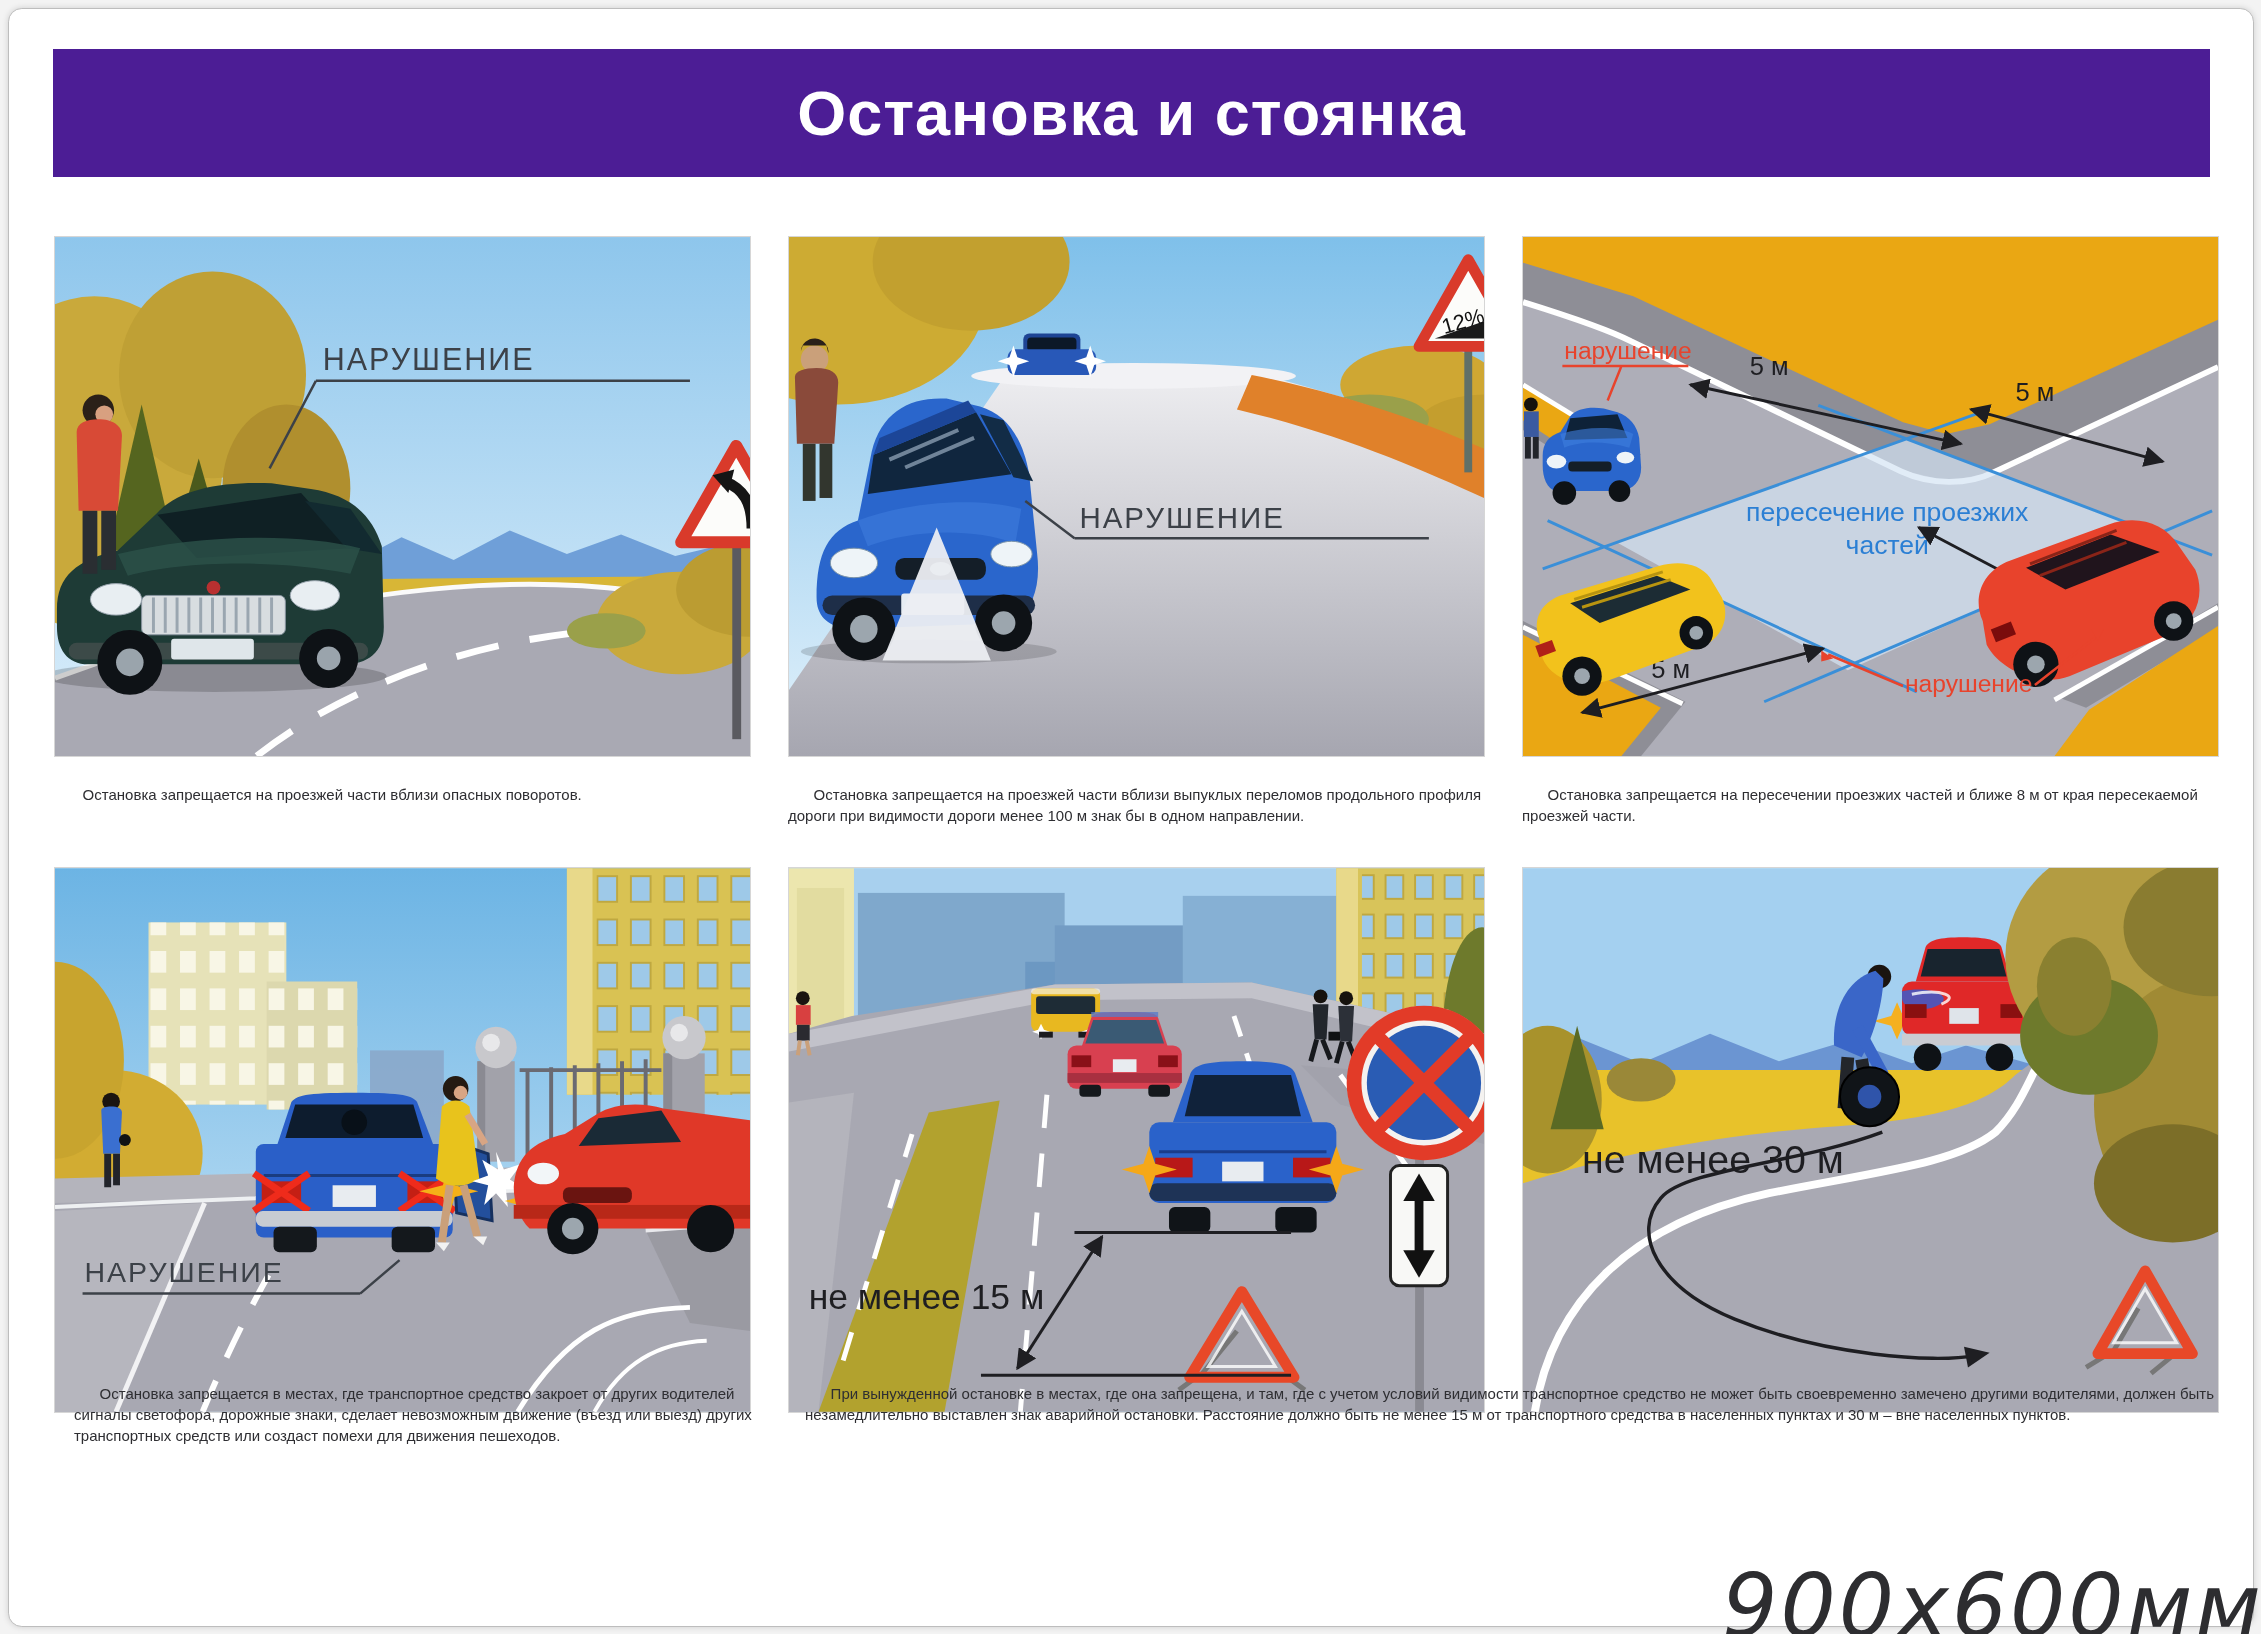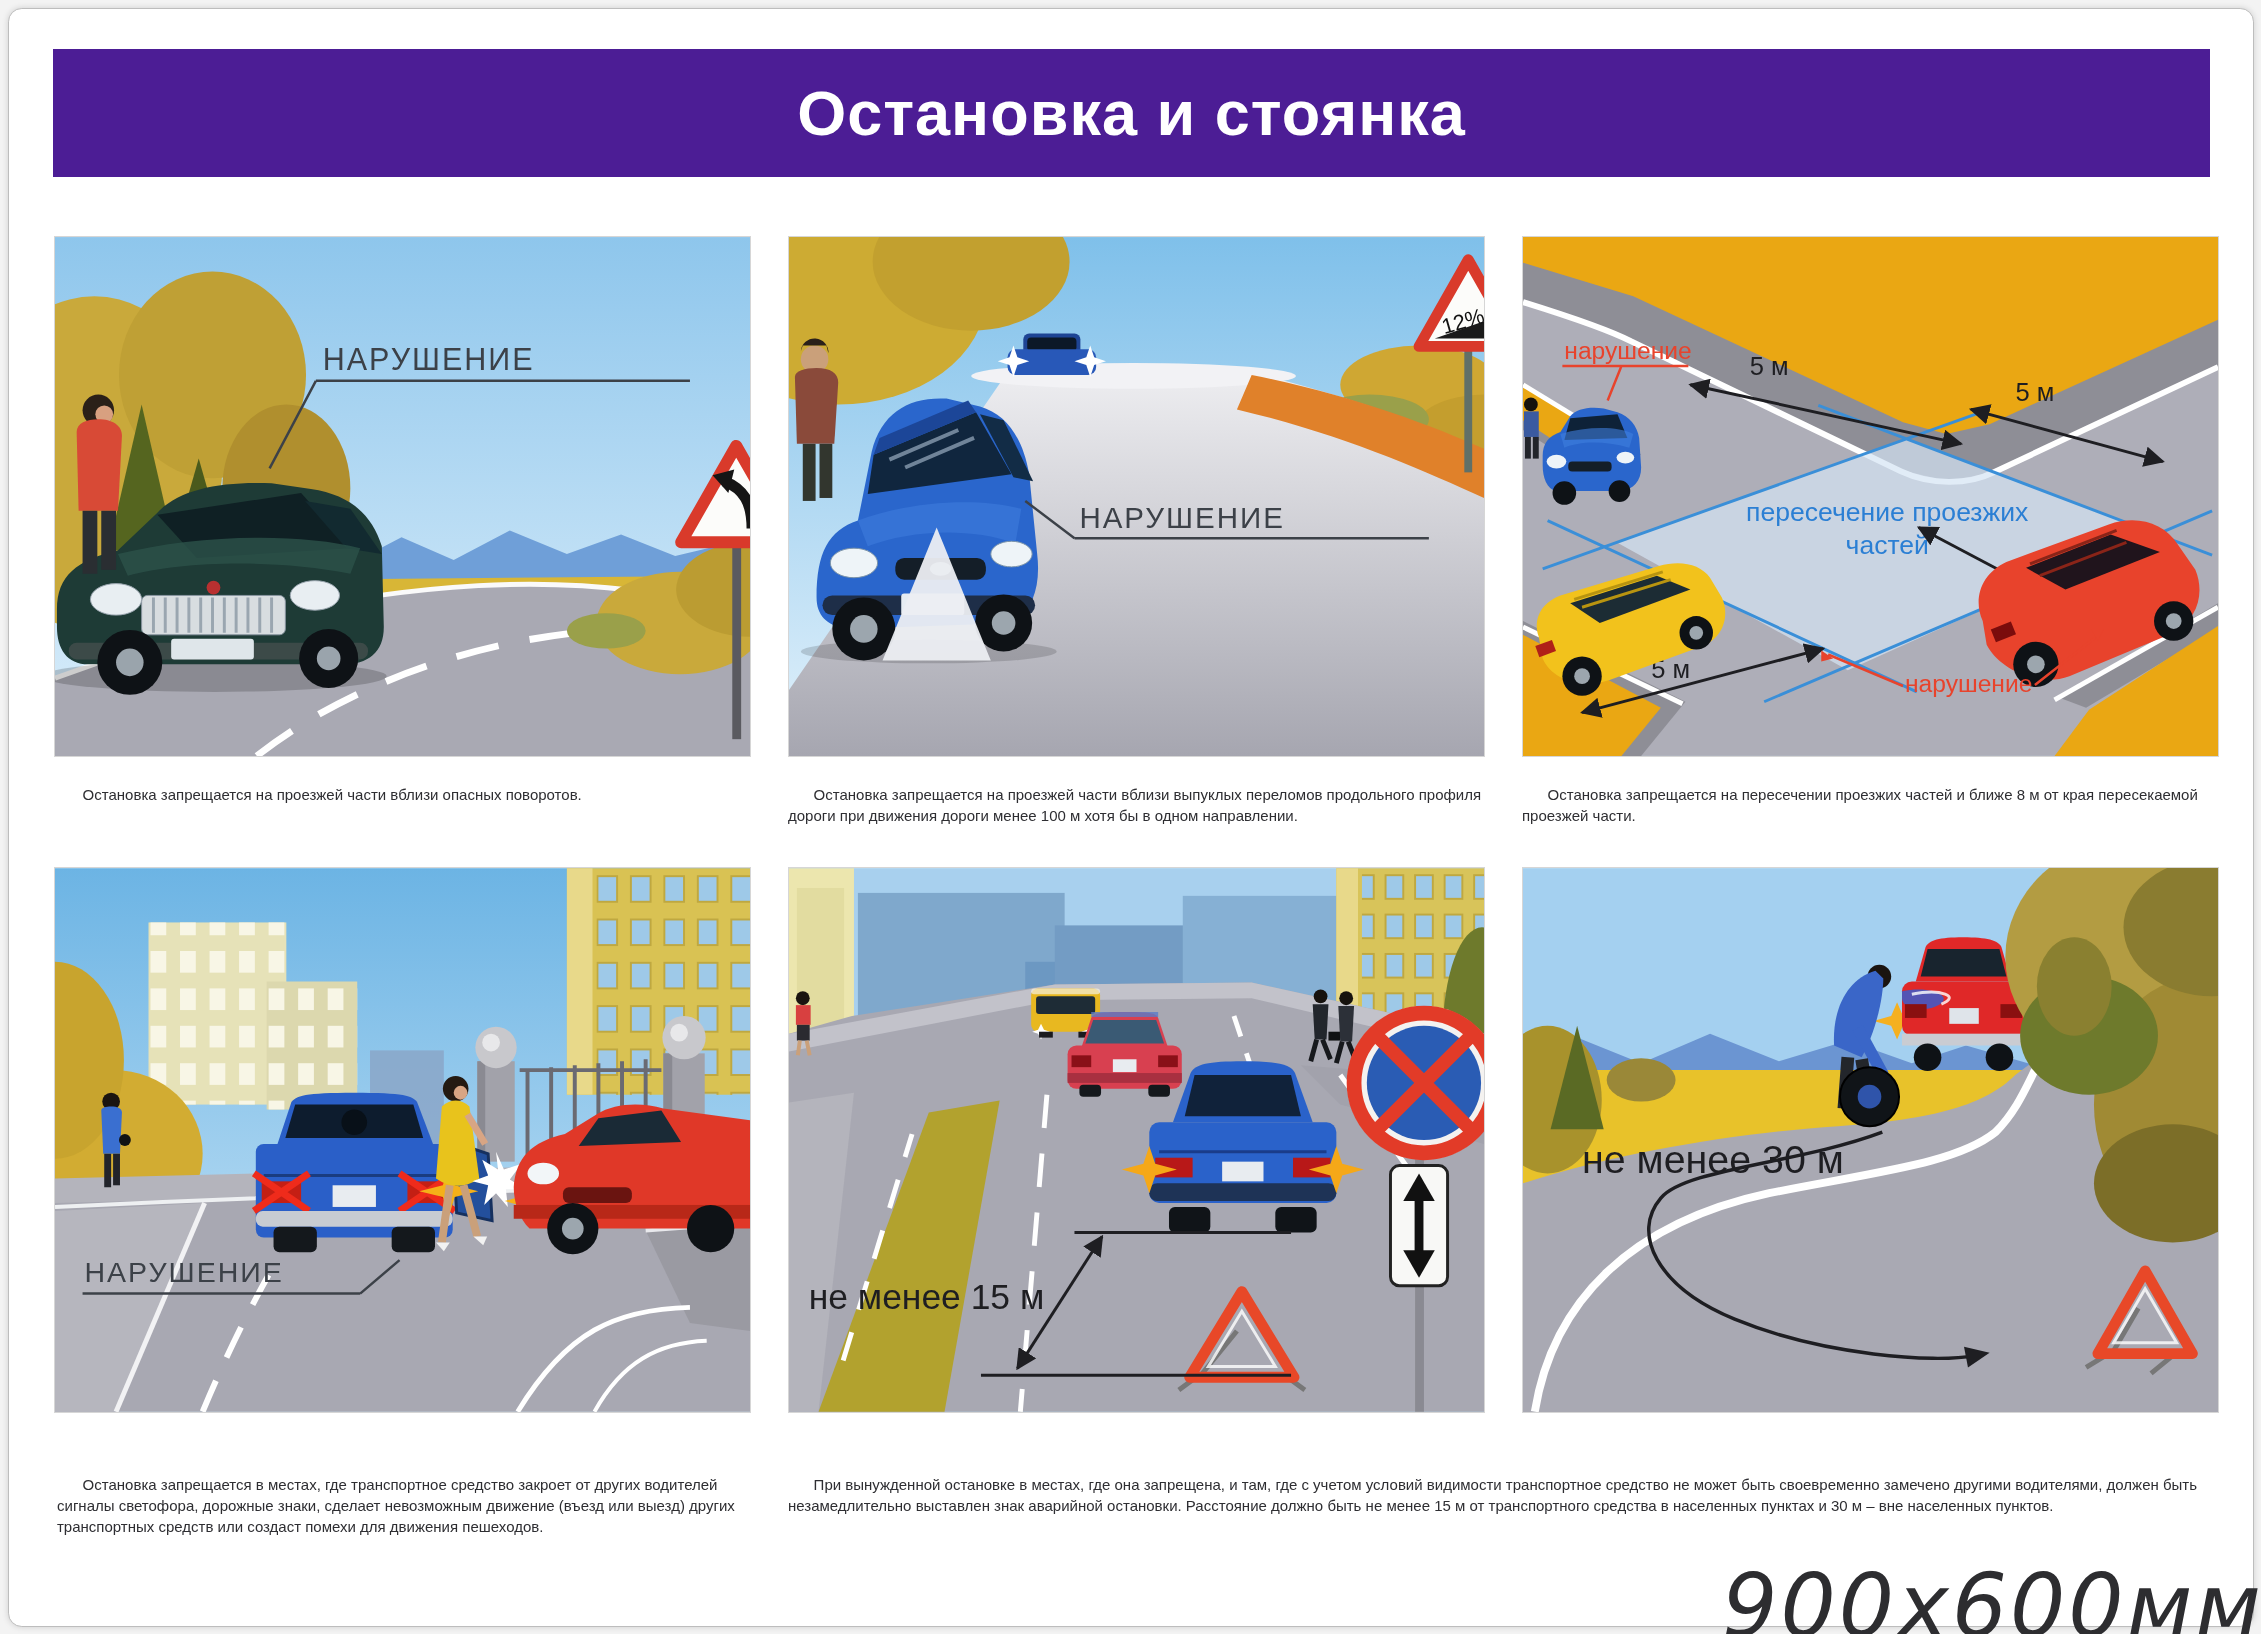--- a/index.html
+++ b/index.html
@@ -27,21 +27,21 @@
   }
   .panel svg{display:block;width:100%;height:100%;}
   .row1{top:236px;height:519px;}
   .row2{top:867px;height:544px;}
   .c1{left:54px;} .c2{left:788px;} .c3{left:1522px;}
   .caption{
     position:absolute;font-size:15px;line-height:1.4;color:#2e2e32;
     text-indent:25.6px;text-align:left;
   }
   .cap-r1{top:784px;}
-  .cap-r2{top:1474px;}
+  .cap-r2{top:1383px;margin-left:17px;}
   .size-label{
     position:absolute;top:1515px;left:2px;width:100%;text-align:right;
     font-family:"DejaVu Sans",sans-serif;font-style:italic;
     font-size:87px;color:#2d2d30;letter-spacing:3px;margin-top:40px;
   }
 </style>
 </head>
 <body>
 
 <div class="page"></div>
@@ -524,19 +524,19 @@
   <polygon points="474,492 448,486 452,507" fill="#1e1e22"></polygon>
   <g transform="translate(630,455)">
     <path d="M-30,35 L-5,-8 M-35,38 L-58,52 M30,40 L8,58" stroke="#777" stroke-width="5"></path>
     <polygon points="2,-46 50,38 -46,38" fill="none" stroke="#e84828" stroke-width="11" stroke-linejoin="round"></polygon>
     <polygon points="2,-28 34,27 -30,27" fill="none" stroke="#ffffff" stroke-width="3" opacity="0.8"></polygon>
   </g>
 </svg>
 </div>
 
 <div class="caption cap-r1" style="left:57px;width:695px;">Остановка запрещается на проезжей части вблизи опасных поворотов.</div>
-<div class="caption cap-r1" style="left:788px;width:695px;">Остановка запрещается на проезжей части вблизи выпуклых переломов продольного профиля дороги при движения дороги менее 100 м хотя бы в одном направлении.</div>
+<div class="caption cap-r1" style="left:788px;width:695px;">Остановка запрещается на проезжей части вблизи выпуклых переломов продольного профиля дороги при видимости дороги менее 100 м знак бы в одном направлении.</div>
 <div class="caption cap-r1" style="left:1522px;width:690px;">Остановка запрещается на пересечении проезжих частей и ближе 8 м от края пересекаемой проезжей части.</div>
 <div class="caption cap-r2" style="left:57px;width:695px;">Остановка запрещается в местах, где транспортное средство закроет от других водителей сигналы светофора, дорожные знаки, сделает невозможным движение (въезд или выезд) других транспортных средств или создаст помехи для движения пешеходов.</div>
 <div class="caption cap-r2" style="left:788px;width:1423px;">При вынужденной остановке в местах, где она запрещена, и там, где с учетом условий видимости транспортное средство не может быть своевременно замечено другими водителями, должен быть незамедлительно выставлен знак аварийной остановки. Расстояние должно быть не менее 15 м от транспортного средства в населенных пунктах и 30 м – вне населенных пунктов.</div>
 
 <div class="size-label">900x600мм</div>
 
 
 </body></html>

